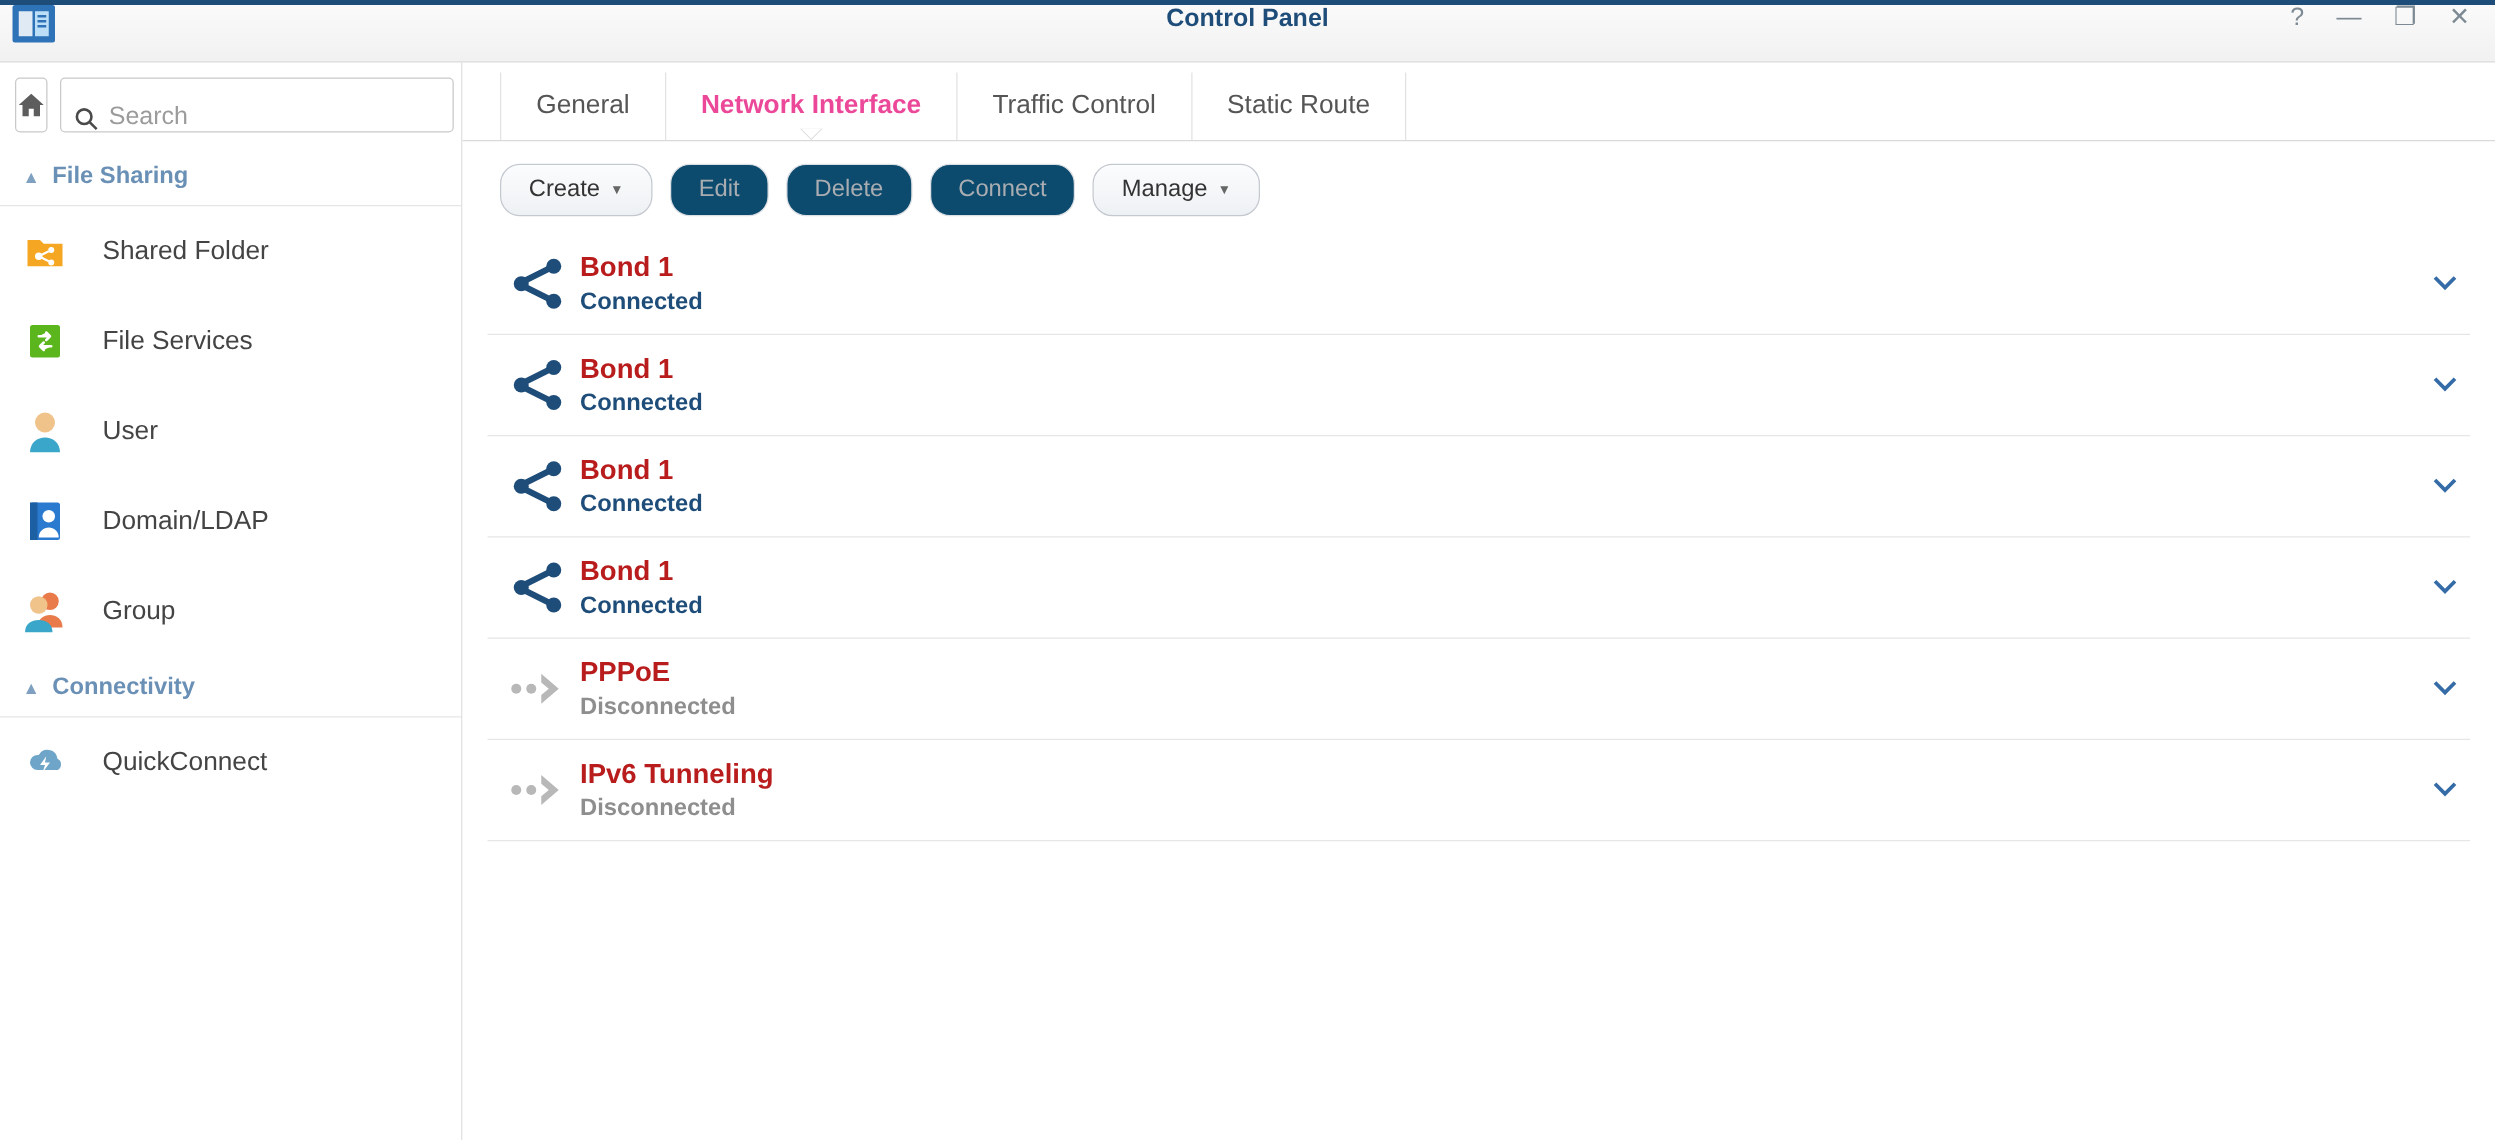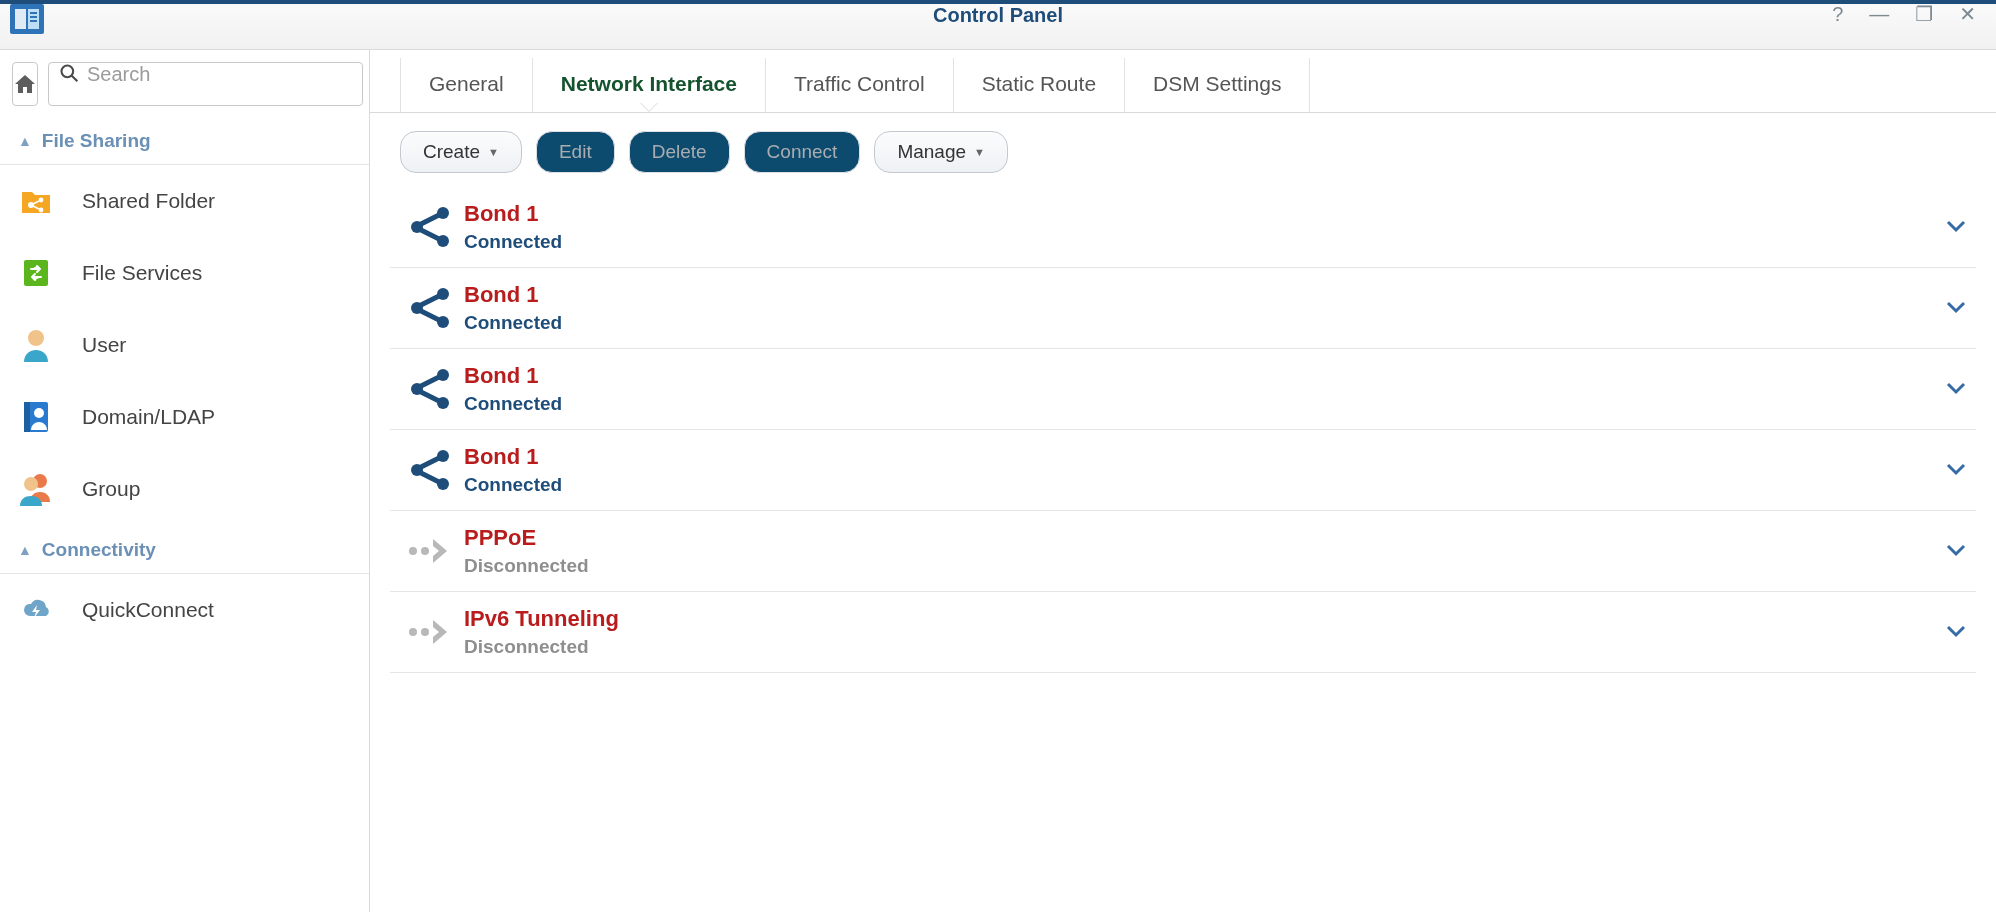--- a/index.html
+++ b/index.html
@@ -77,21 +77,21 @@
     display:flex;align-items:center;justify-content:center;
     font-size:22px;color:#555;
     cursor:pointer;
   }
   .search-wrap {
     flex:1;
     height:44px;
     border:1px solid #c9c9c9;
     border-radius:4px;
     display:flex;
-    align-items:flex-start;
+    align-items:flex-end;
     padding:0 10px;
     color:#888;
   }
   .search-wrap input{
     border:none;outline:none;flex:1;font-size:20px;color:#333;
     background:transparent;
   }
   .search-wrap input::placeholder{color:#9b9b9b;}
   .search-icon{font-size:20px;margin-right:8px;color:#555;}
 
@@ -131,21 +131,21 @@
   }
   .tab{
     padding:14px 28px 16px;
     font-size:21px;color:#555;
     border-right:1px solid #e2e2e2;
     cursor:pointer;
     position:relative;
   }
   .tab:first-child{border-left:1px solid #e2e2e2;}
   .tab.active{
-    color:#14532d;font-weight:700;
+    color:#ec4899;font-weight:700;
   }
   .tab.active::after{
     content:"";position:absolute;left:50%;bottom:-9px;transform:translateX(-50%);
     width:0;height:0;border:9px solid transparent;border-top-color:#d9d9d9;
   }
   .tab.active::before{
     content:"";position:absolute;left:50%;bottom:-7px;transform:translateX(-50%);
     width:0;height:0;border:8px solid transparent;border-top-color:#fff;z-index:2;
   }
 
@@ -298,21 +298,20 @@
           </div>
         </div>
     </div>
 
     <div class="content">
       <div class="tabs" id="tabs">
           <div class="tab">General</div>
           <div class="tab active">Network Interface</div>
           <div class="tab">Traffic Control</div>
           <div class="tab">Static Route</div>
-          <div class="tab">DSM Settings</div>
         </div>
       <div class="toolbar" id="toolbar">
           <button class="btn">
             <span>Create</span>
             <span class="drop-caret">▼</span>
           </button>
           <button class="btn" disabled="">
             <span>Edit</span>
           </button>
           <button class="btn" disabled="">

